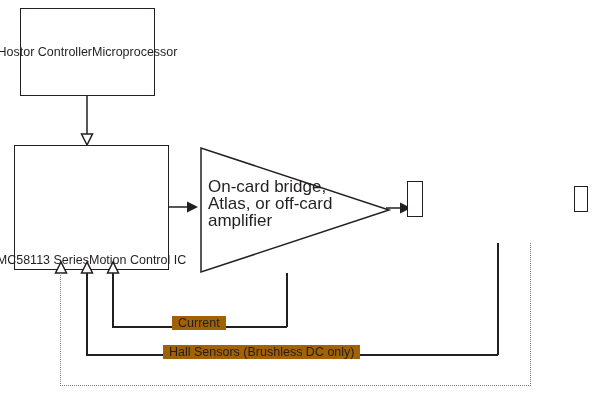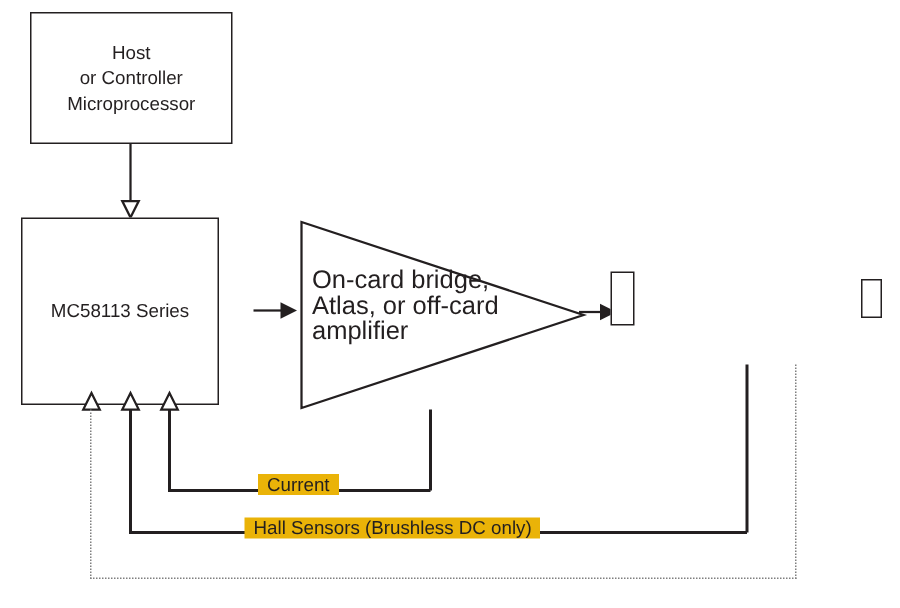--- a/index.html
+++ b/index.html
@@ -16,43 +16,44 @@
     height: 405px;
     background: #ffffff;
     overflow: hidden;
   }
   .box {
     position: absolute;
     box-sizing: border-box;
     border: 1.5px solid #231f20;
     background: #ffffff;
     display: flex;
-    flex-direction: column;
+    flex-direction: row;
     align-items: center;
     justify-content: center;
     text-align: center;
     color: #231f20;
     font-size: 12.5px;
     line-height: 17px;
   }
   .box .ln {
     display: block;
     white-space: nowrap;
   }
   #host-box {
     left: 20px;
     top: 8px;
     width: 135px;
     height: 88px;
   }
   #ic-box {
     left: 14px;
     top: 145px;
-    width: 132px;
+    width: 155px;
     height: 125px;
+    align-items: flex-end;
   }
   #motor-box {
     left: 418px;
     top: 155px;
     width: 160px;
     height: 88px;
     z-index: 3;
   }
   .motor-stub {
     position: absolute;
@@ -108,21 +109,21 @@
   }
   .dotv {
     position: absolute;
     border-left: 1.5px dotted #7f7f7f;
     width: 0;
   }
   .feedback-label {
     position: absolute;
     color: #231f20;
     font-size: 12.5px;
-    background: #eab308;
+    background: #a16207;
     padding: 0 6px;
     white-space: nowrap;
   }
   svg.arrow {
     position: absolute;
     overflow: visible;
   }
 </style>
 </head>
 <body>
@@ -135,20 +136,21 @@
     <span class="ln">Microprocessor</span>
   </div>
 
   <svg class="arrow" style="left:80px; top:96px;" width="20" height="52">
     <line x1="7" y1="0" x2="7" y2="40" stroke="#231f20" stroke-width="1.5"></line>
     <polygon points="7,49 1.5,38 12.5,38" fill="#ffffff" stroke="#231f20" stroke-width="1.5"></polygon>
   </svg>
 
   <div class="box" id="ic-box">
     <span class="ln">MC58113 Series</span>
+    <span class="ln">Motion Control IC</span>
   </div>
 
   <svg class="arrow" style="left:169px; top:198px;" width="30" height="18">
     <line x1="0" y1="9" x2="20" y2="9" stroke="#231f20" stroke-width="1.5"></line>
     <polygon points="29,9 18,3.5 18,14.5" fill="#231f20"></polygon>
   </svg>
 
   <svg id="amp-shape" viewBox="0 0 200 128">
     <polygon points="5,2 5,126 193,64" fill="#ffffff" stroke="#231f20" stroke-width="1.5" stroke-linejoin="miter"></polygon>
   </svg>

